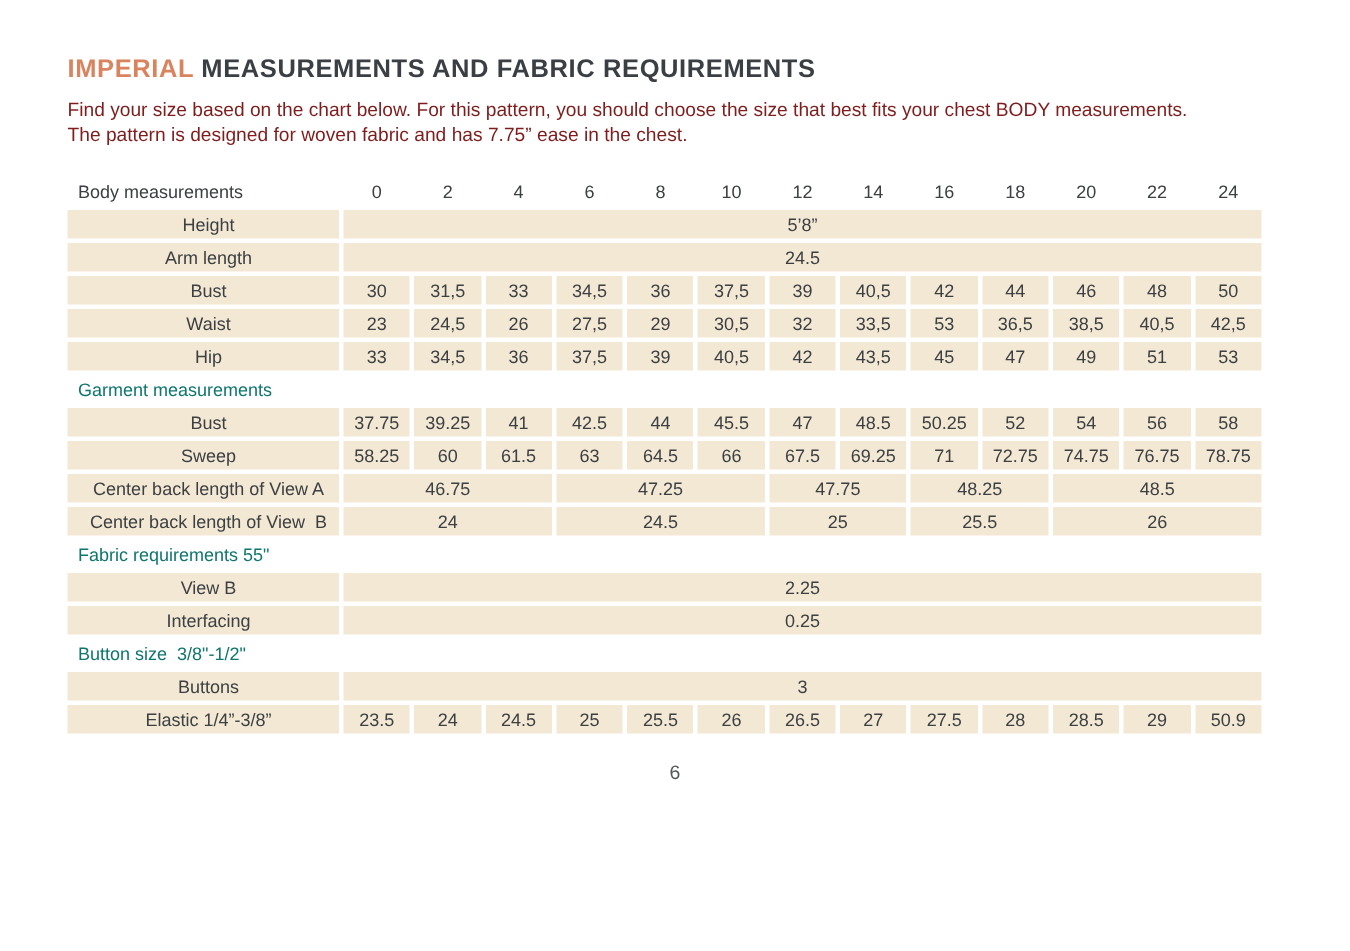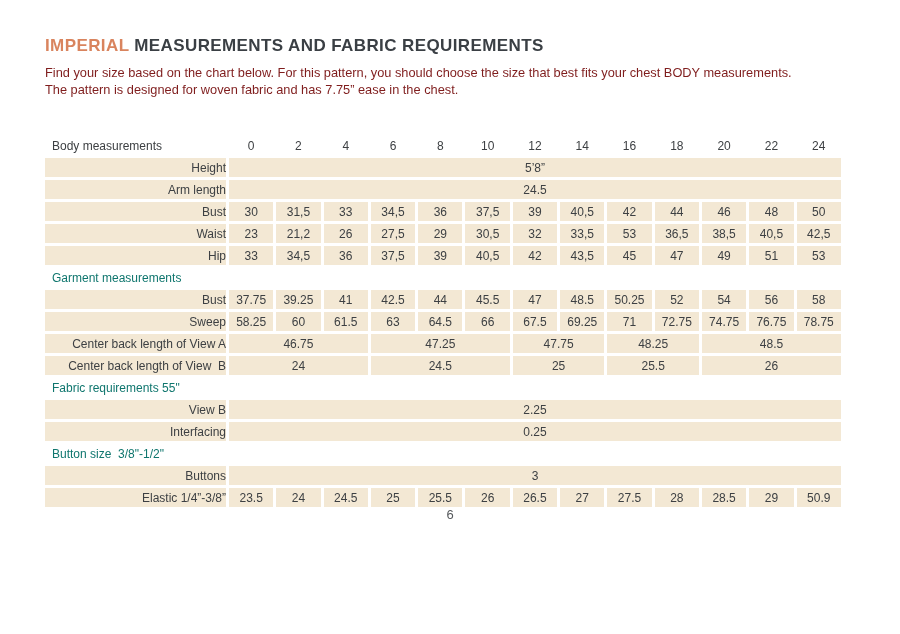--- a/index.html
+++ b/index.html
@@ -25,39 +25,39 @@
     letter-spacing:.4px;
     color:var(--title);
     margin-bottom:8px;
   }
   .title .highlight{color:var(--accent);}
   .subtitle{
     font-size:12.8px;
     line-height:17px;
     color:#7f1d1d;
   }
-  .table-wrap{margin-top:35px;}
+  .table-wrap{margin-top:17px;}
   table{
     border-collapse:separate;
     border-spacing:3px;
     table-layout:fixed;
     width:802px;
     margin-left:-3px;
   }
   td{
     height:19px;
     font-size:12px;
     color:#3d4043;
     padding:0;
     vertical-align:middle;
     overflow:hidden;
   }
   td.label{
     background:var(--beige);
-    text-align:right;
+    text-align:center;
     padding-left:7px;
     white-space:pre;
   }
   td.value{
     background:var(--beige);
     text-align:center;
   }
   tr.header-row td{background:transparent;}
   tr.header-row td.hlabel{text-align:left;padding-left:7px;white-space:pre;}
   tr.header-row td.hsize{text-align:center;}
@@ -148,21 +148,21 @@
               <td class="value">40,5</td>
               <td class="value">42</td>
               <td class="value">44</td>
               <td class="value">46</td>
               <td class="value">48</td>
               <td class="value">50</td>
             </tr>
             <tr>
               <td class="label">Waist</td>
               <td class="value">23</td>
-              <td class="value">21,2</td>
+              <td class="value">24,5</td>
               <td class="value">26</td>
               <td class="value">27,5</td>
               <td class="value">29</td>
               <td class="value">30,5</td>
               <td class="value">32</td>
               <td class="value">33,5</td>
               <td class="value">53</td>
               <td class="value">36,5</td>
               <td class="value">38,5</td>
               <td class="value">40,5</td>

